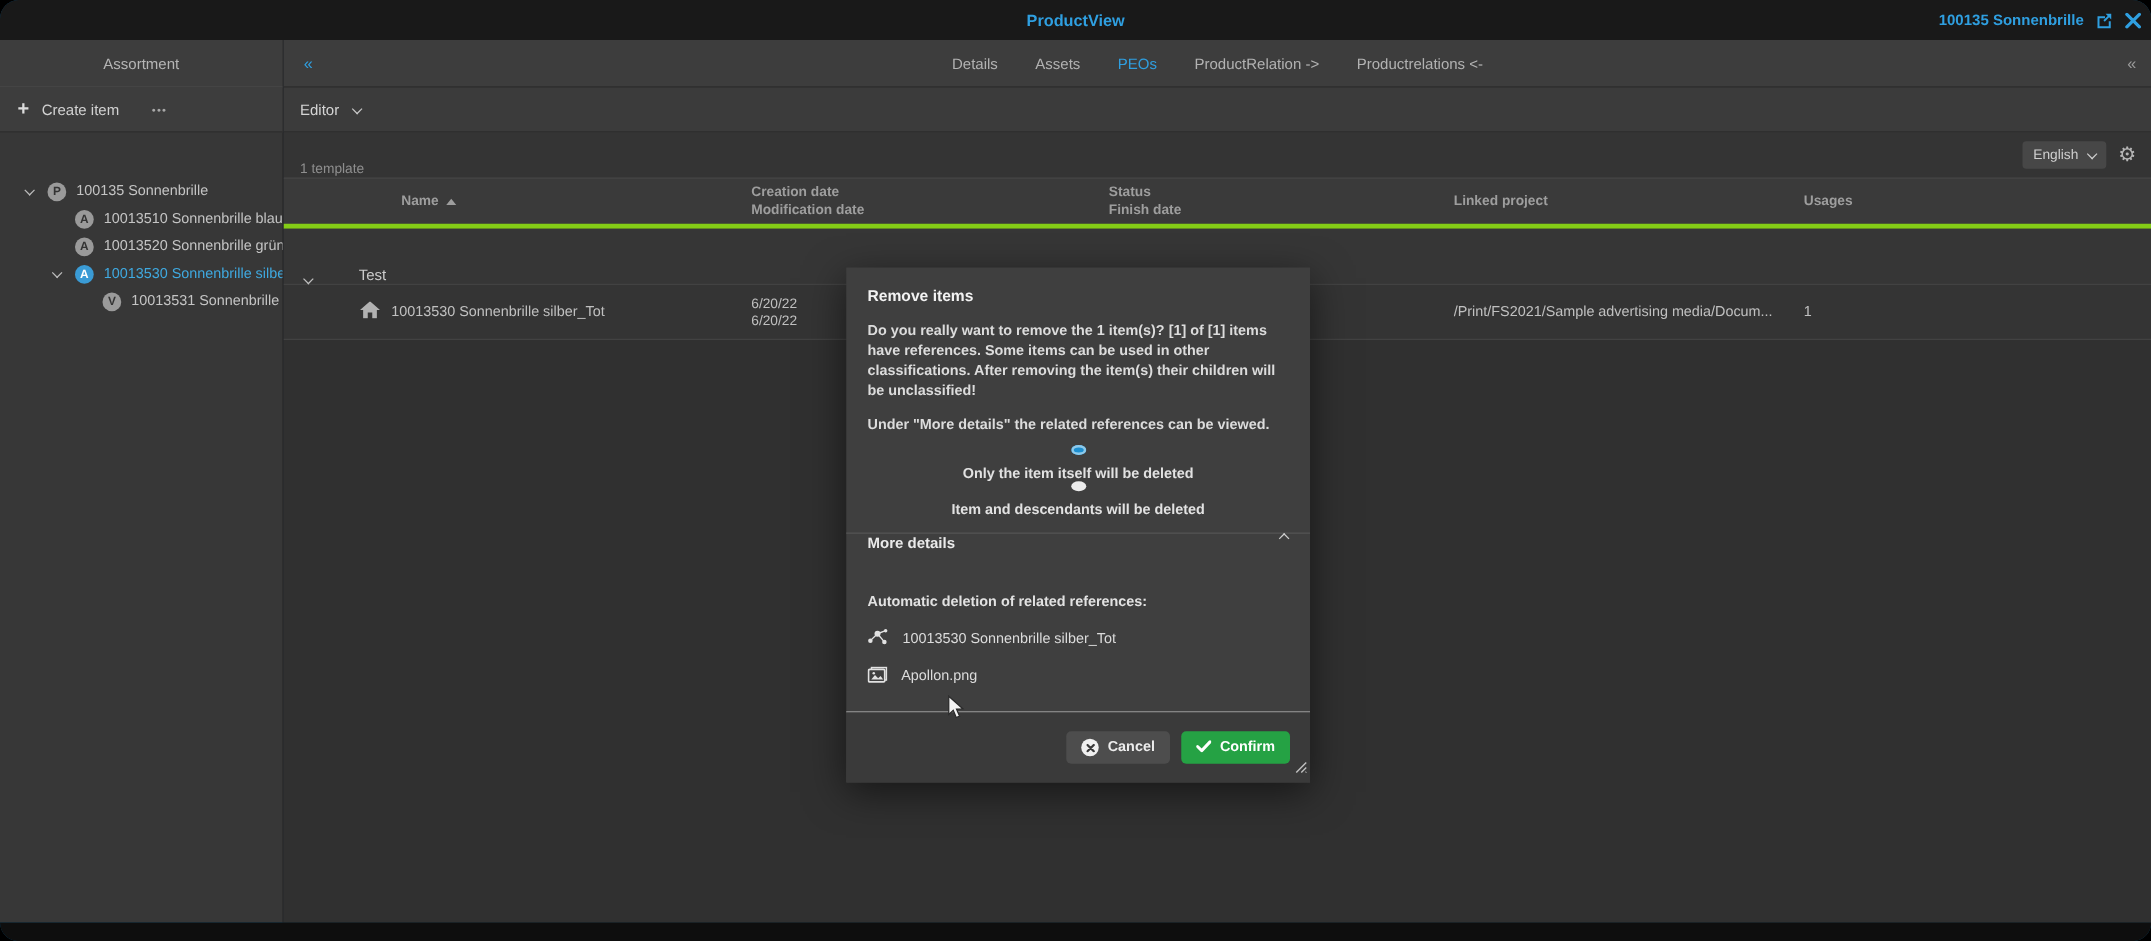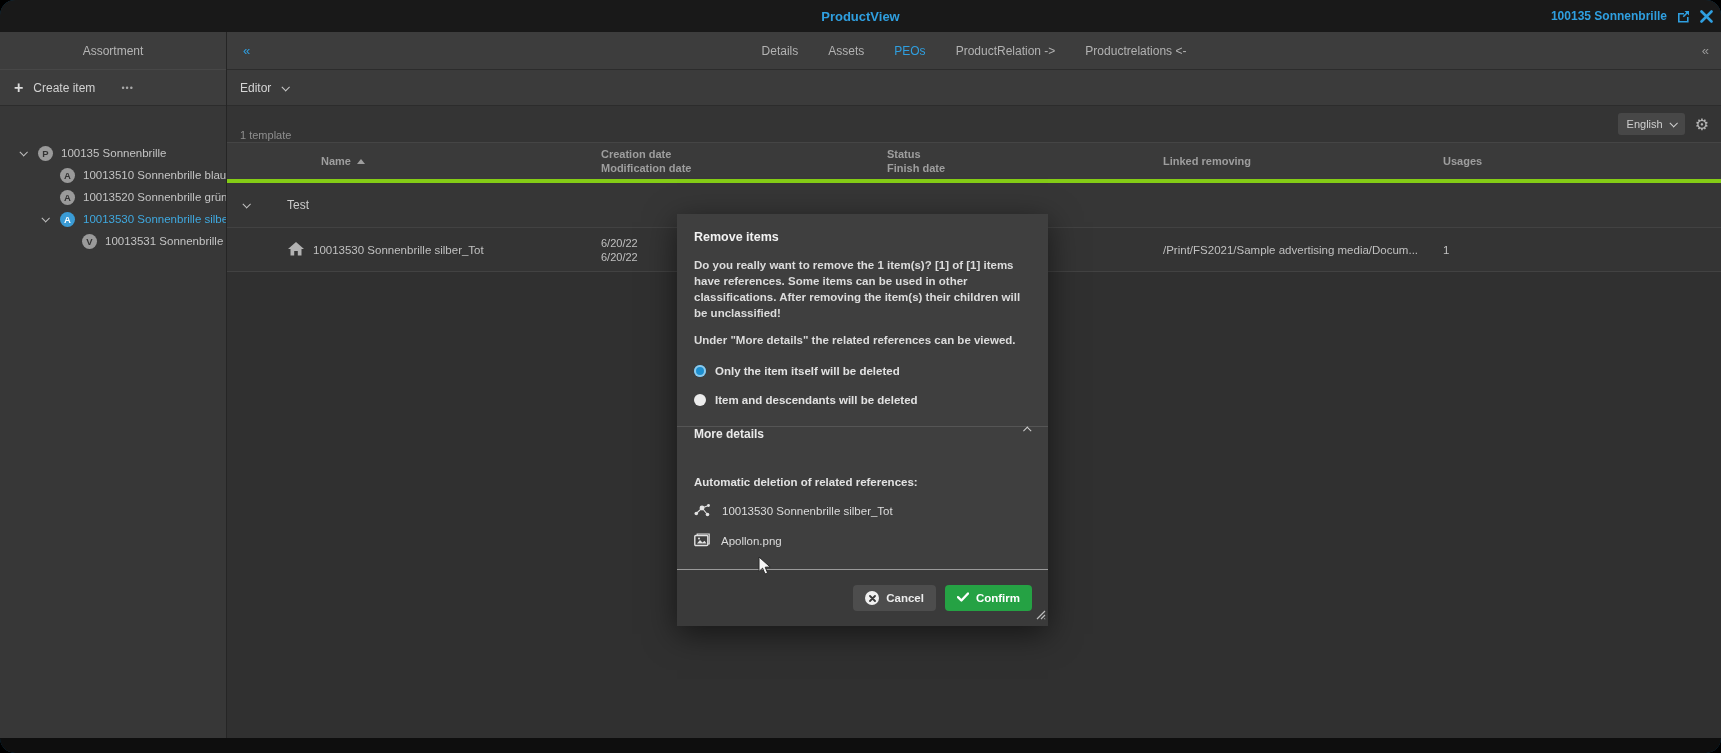--- a/index.html
+++ b/index.html
@@ -50,41 +50,41 @@
   .subbar-right { display:flex; align-items:center; gap:10px; }
   .lang-btn { background:#474747; border-radius:3px; height:22px; display:flex; align-items:center; gap:7px; padding:0 9px;
     color:#cfcfcf; font-size:11px; cursor:pointer; }
   .gear { color:#b5b5b5; font-size:16px; cursor:pointer; }
   
   .thead { height:41px; background:#3a3a3a; border-top:1px solid #454545; border-bottom:4px solid #84cc16;
     display:grid; grid-template-columns:374px 286px 276px 280px 1fr; align-items:center; font-size:11px; font-weight:bold; color:#9e9e9e; }
   .th-name { padding-left:94px; display:flex; align-items:center; gap:6px; }
   .sort-asc { width:0; height:0; border-left:4px solid transparent; border-right:4px solid transparent; border-bottom:5px solid #9e9e9e; }
   .th-two { line-height:14px; }
-  .group-row { height:45px; background:#363636; border-bottom:1px solid #424242; display:flex; align-items:center;
+  .group-row { height:45px; background:#363636; border-bottom:1px solid #424242; display:flex; align-items:flex-end;
     color:#cccccc; font-size:12px; }
   .group-chev { margin-left:12px; width:14px; display:flex; justify-content:center; color:#c0c0c0; cursor:pointer; }
   .group-label { margin-left:34px; }
   .data-row { height:44px; background:#343434; border-bottom:1px solid #424242;
     display:grid; grid-template-columns:374px 286px 276px 280px 1fr; align-items:center; font-size:11.5px; color:#c0c0c0; cursor:pointer; }
   .cell-name { padding-left:61px; display:flex; align-items:center; gap:9px; white-space:nowrap; overflow:hidden; }
   .cell-dates { font-size:11px; line-height:14px; }
   .cell-linked { white-space:nowrap; overflow:hidden; text-overflow:ellipsis; padding-right:10px; }
   .rest { flex:1; background:#303030; }
   
   .bottombar { position:absolute; left:0; bottom:0; width:100%; height:15px; background:#0e0e0e; }
   
   .modal { position:absolute; left:677px; top:214px; width:371px; height:412px; background:#3f3f3f;
     box-shadow:0 8px 30px rgba(0,0,0,.55); display:flex; flex-direction:column; color:#dedede; }
   .m-body { padding:16px 17px 0 17px; }
   .m-title { font-size:12.5px; font-weight:bold; color:#f2f2f2; }
   .m-p1 { margin-top:13px; font-size:11.5px; font-weight:bold; line-height:16px; color:#dcdcdc; }
   .m-p2 { margin-top:13px; font-size:11.5px; font-weight:bold; color:#dcdcdc; }
   .m-radios { margin-top:10px; }
-  .radio-row { height:29px; display:flex; align-items:center; gap:9px; font-size:11.5px; font-weight:bold; color:#e2e2e2; cursor:pointer; }
+  .radio-row { height:29px; display:flex; align-items:center; gap:9px; font-size:11.5px; font-weight:bold; color:#e2e2e2; cursor:pointer;flex-direction:column; }
   .radio { width:12px; height:12px; border-radius:50%; background:#ececec; }
   .radio.on { background:#1d8fd0; box-shadow:0 0 0 2px #8ec9ea inset; }
   .m-div { border-top:1px solid #555; margin-top:12px; }
   .m-dh { height:37px; display:flex; align-items:flex-start; justify-content:space-between; padding:0 17px;
     font-size:12px; font-weight:bold; color:#eaeaea; cursor:pointer;gap:36px; }
   .m-refs { padding:0 17px; }
   .m-refs-heading { margin-top:12px; font-size:11.5px; font-weight:bold; color:#e2e2e2; }
   .ref-row { height:30px; display:flex; align-items:center; gap:11px; font-size:11.5px; color:#dcdcdc; }
   .m-spacer { flex:1; }
   .m-footer-div { border-top:1px solid #9a9a9a; }
@@ -194,21 +194,21 @@
           <span class="sort-asc"></span>
         </div>
         <div class="th-two">
           <div>Creation date</div>
           <div>Modification date</div>
         </div>
         <div class="th-two">
           <div>Status</div>
           <div>Finish date</div>
         </div>
-        <div>Linked removing</div>
+        <div>Linked project</div>
         <div>Usages</div>
       </div>
       <div class="group-row">
         <span class="group-chev">
             <span class="chev down"></span>
           </span>
         <span class="group-label">Test</span>
       </div>
       <div class="data-row">
         <div class="cell-name">

